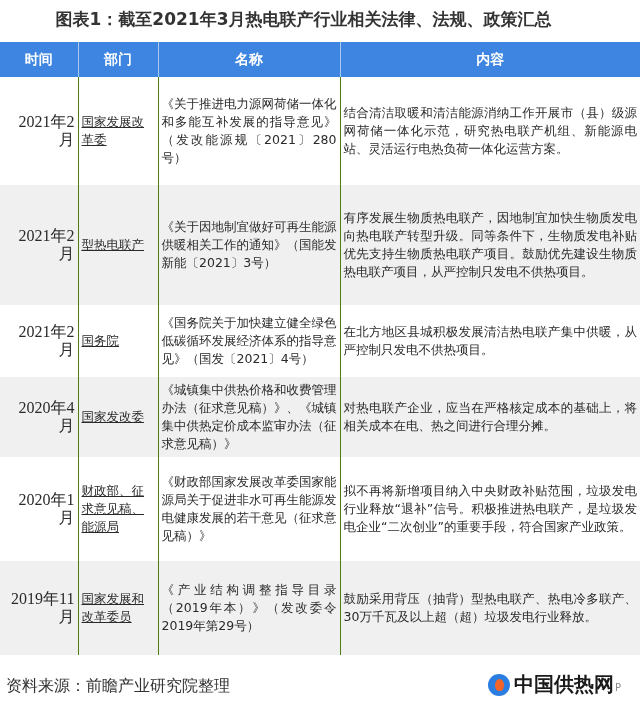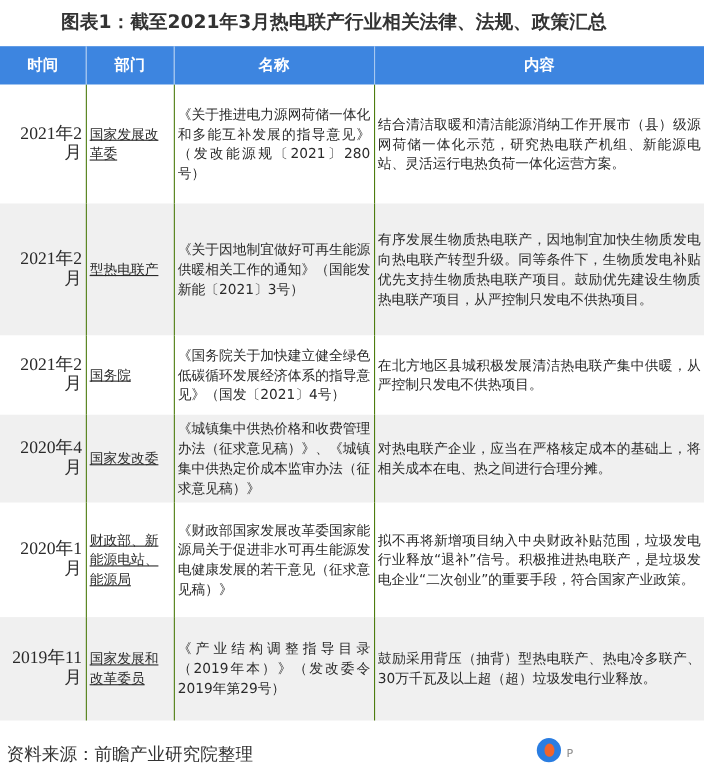--- a/index.html
+++ b/index.html
@@ -95,33 +95,34 @@
       <td class="content">在北方地区县城积极发展清洁热电联产集中供暖，从严控制只发电不供热项目。</td>
     </tr>
     <tr class="even r4">
       <td class="time">2020年4月</td>
       <td class="dept">国家发改委</td>
       <td class="name">《城镇集中供热价格和收费管理办法（征求意见稿）》、《城镇集中供热定价成本监审办法（征求意见稿）》</td>
       <td class="content">对热电联产企业，应当在严格核定成本的基础上，将相关成本在电、热之间进行合理分摊。</td>
     </tr>
     <tr class="odd r5">
       <td class="time">2020年1月</td>
-      <td class="dept">财政部、新能源电站、能源局</td>
+      <td class="dept">财政部、征求意见稿、能源局</td>
       <td class="name">《财政部国家发展改革委国家能源局关于促进非水可再生能源发电健康发展的若干意见（征求意见稿）》</td>
       <td class="content">拟不再将新增项目纳入中央财政补贴范围，垃圾发电行业释放“退补”信号。积极推进热电联产，是垃圾发电企业“二次创业”的重要手段，符合国家产业政策。</td>
     </tr>
     <tr class="even r6">
       <td class="time">2019年11月</td>
       <td class="dept">国家发展和改革委员</td>
       <td class="name">《产业结构调整指导目录（2019年本）》（发改委令2019年第29号）</td>
       <td class="content">鼓励采用背压（抽背）型热电联产、热电冷多联产、30万千瓦及以上超（超）垃圾发电行业释放。</td>
     </tr>
   </tbody>
 </table>
 
 <div class="source">资料来源：前瞻产业研究院整理</div>
 
 <div class="logo">
   <span class="logo-icon">
       <span class="logo-flame"></span>
     </span>
+  <span class="logo-text">中国供热网</span>
   <span class="logo-suffix">P</span>
 </div>
 
 </body></html>

